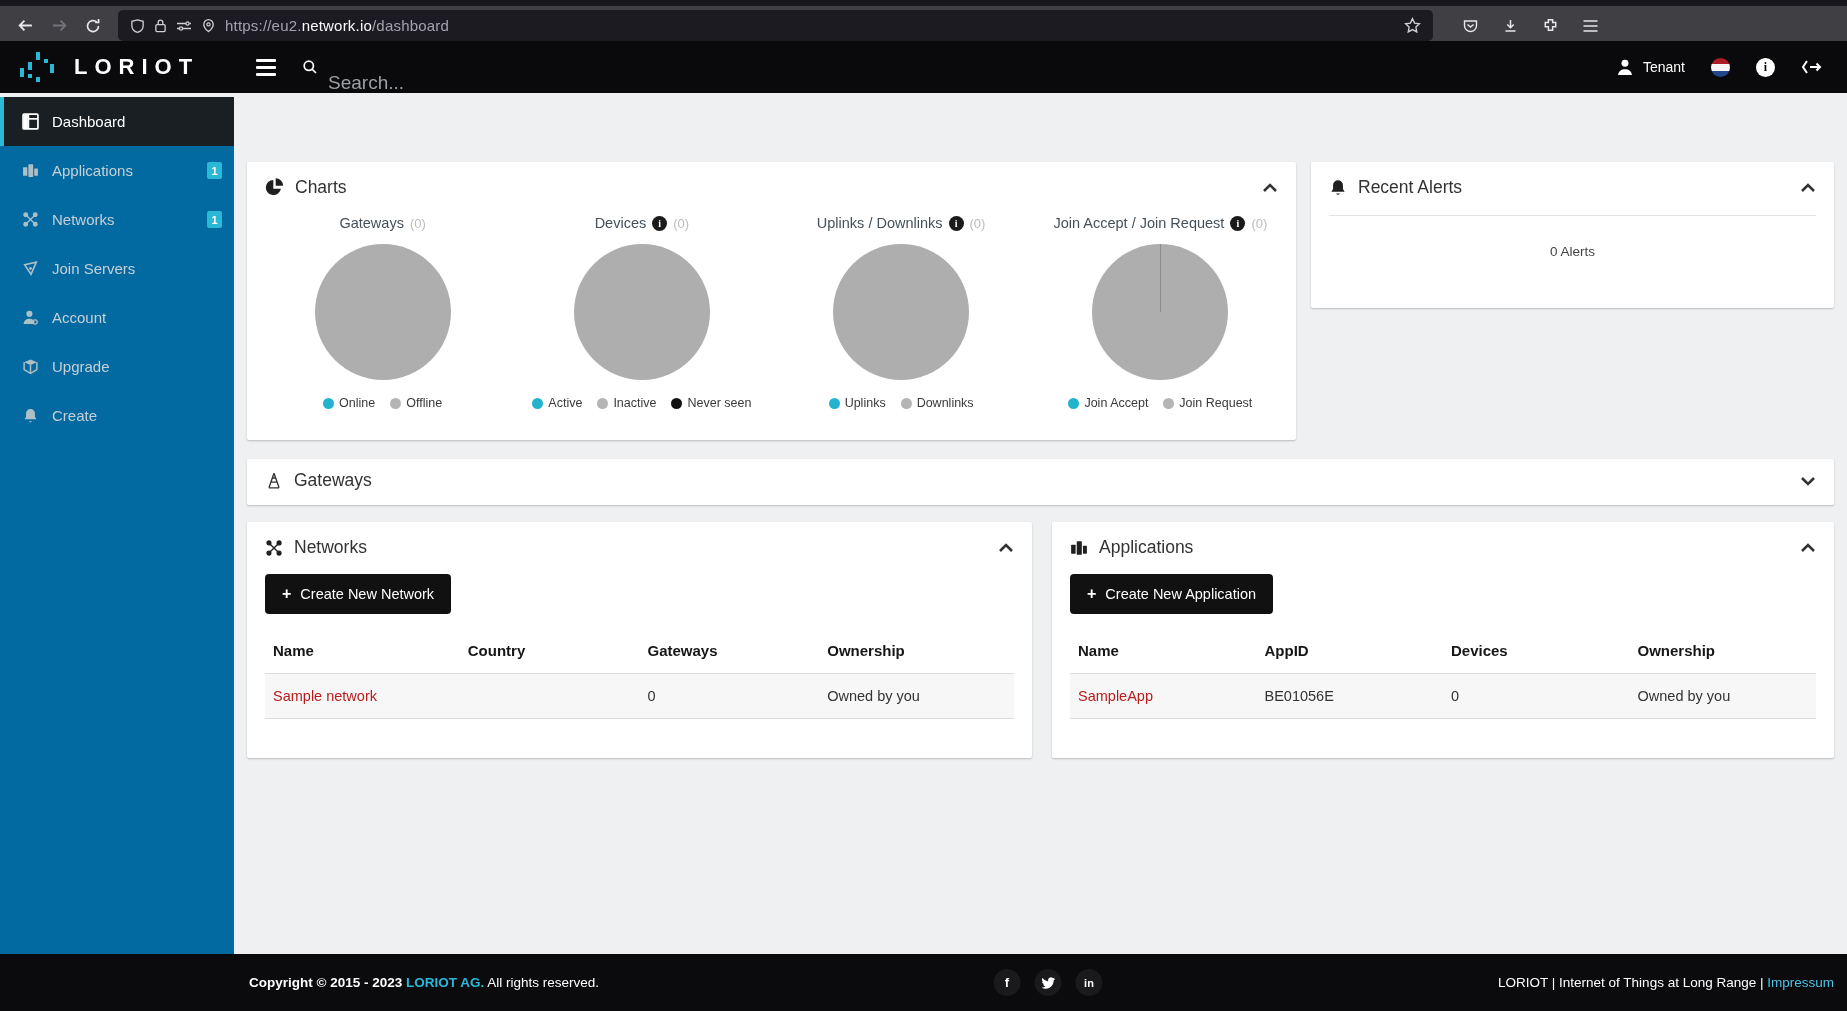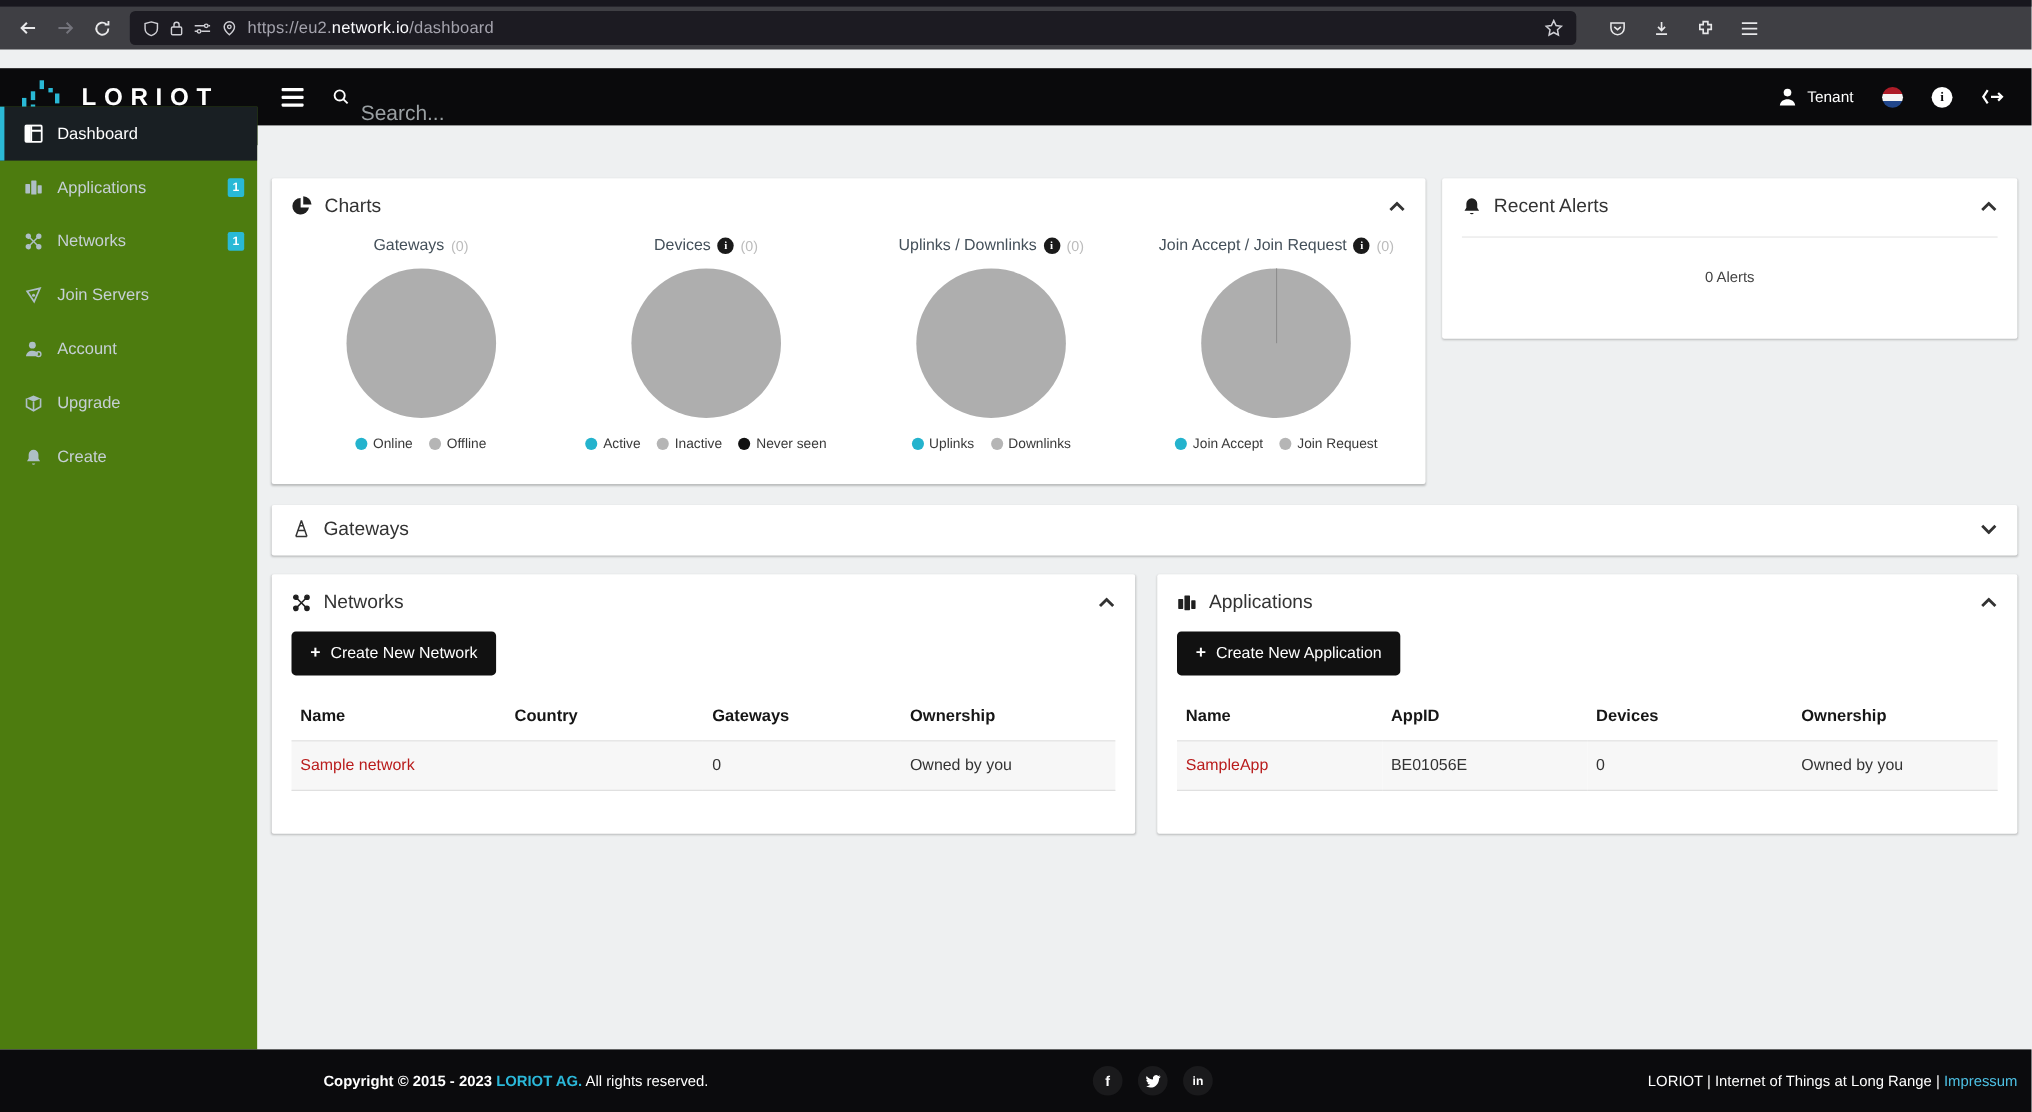--- a/index.html
+++ b/index.html
@@ -12,40 +12,40 @@
     border-top:6px solid #18171e; display:flex; align-items:center; padding:0 10px; gap:4px; }
   .nav-btn { width:30px; height:30px; display:flex; align-items:center; justify-content:center; border-radius:4px; }
   .url-box { height:31px; flex:0 0 1315px; margin-left:6px; background:#1c1b22; border-radius:5px;
     display:flex; align-items:center; padding:0 12px; gap:9px; }
   .url-text { font-size:15px; color:#fbfbfe; letter-spacing:.2px; white-space:nowrap; }
   .url-dim { color:#a4a3ad; }
   .url-star { margin-left:auto; }
   .chrome-right { display:flex; align-items:center; gap:10px; margin-left:18px; }
 
   
-  .app-navbar { position:absolute; top:62px; left:0; right:0; height:52px; background:#0a0a0c;
+  .app-navbar { position:absolute; top:41px; left:0; right:0; height:52px; background:#0a0a0c;
     display:flex; align-items:center; }
   .logo-wrap { display:flex; align-items:center; gap:14px; padding-left:20px; width:234px; }
   .brand { color:#fff; font-size:22px; font-weight:bold; letter-spacing:7px; }
   .nav-burger { margin-left:22px; display:flex; flex-direction:column; gap:4px; cursor:pointer; }
   .nav-burger span { width:20px; height:3px; background:#fff; border-radius:1px; }
   .search-wrap { display:flex; align-items:center; gap:10px; margin-left:26px; }
   .search-input { background:transparent; border:none; outline:none; color:#eee; font-size:19px; width:220px;
     font-family:"Liberation Sans",sans-serif;margin-top:32px; }
   .search-input::placeholder { color:#9aa0a3; }
   .nav-right { margin-left:auto; display:flex; align-items:center; gap:26px; padding-right:24px; }
   .tenant { display:flex; align-items:center; gap:9px; color:#fff; font-size:14px; }
   .flag { width:19px; height:19px; border-radius:50%;
     background:linear-gradient(#ae1c28 0 33%, #f5f5f5 33% 66%, #21468b 66% 100%); }
   .info-circle { width:19px; height:19px; border-radius:50%; background:#fff; color:#0a0a0c;
     font-size:12px; font-weight:bold; display:flex; align-items:center; justify-content:center; }
   .info-circle::after { content:"i"; font-family:"Liberation Serif",serif; }
 
   
-  .sidebar { position:absolute; top:97px; left:0; width:234px; bottom:57px; background:#4d7c0f; }
+  .sidebar { position:absolute; top:97px; left:0; width:234px; bottom:57px; background:#0369a1; }
   .side-item { height:49px; display:flex; align-items:center; gap:13px; padding-left:18px;
     border-left:4px solid transparent; color:#c6d0d5; font-size:15px; position:relative; cursor:pointer; }
   .side-item.active { background:#191f23; border-left-color:#2bb9d6; color:#fff; }
   .side-badge { position:absolute; right:12px; top:16px; min-width:15px; height:17px; padding:0 3px;
     background:#29b9d6; color:#fff; font-size:11px; font-weight:bold; border-radius:2px;
     display:flex; align-items:center; justify-content:center; }
 
   
   .main { position:absolute; top:97px; left:234px; right:0; bottom:57px; background:#eef0f1;margin-top:35px; }
   .panel { position:absolute; background:#fff; border-radius:2px; box-shadow:0 1px 2px rgba(0,0,0,.22); }
@@ -80,21 +80,21 @@
     font-family:"Liberation Sans",sans-serif; }
   .btn-plus { font-size:16px; font-weight:bold; }
   table { border-collapse:collapse; width:calc(100% - 36px); margin:20px 18px 0; font-size:14.5px; }
   th { text-align:left; font-size:15px; color:#161616; padding:8px 8px 14px; border-bottom:1px solid #ddd; }
   td { padding:14px 8px; color:#333; background:#f7f7f7; border-top:1px solid #ddd; border-bottom:1px solid #ddd; }
   a.cell-link { color:#b91c1c; text-decoration:none; cursor:pointer; }
 
   
   .footer { position:absolute; bottom:0; left:0; right:0; height:57px; background:#0b0b0d;
     display:flex; align-items:center; color:#fff; font-size:13.5px; padding:0 13px 0 249px; }
-  .copy b { font-weight:bold;margin-left:45px; }
+  .copy b { font-weight:bold; }
   .copy .brand-link { color:#2bb8d9; font-weight:bold; cursor:pointer; }
   .social { position:absolute; left:1048px; transform:translateX(-50%); display:flex; gap:14px; }
   .soc { width:27px; height:27px; border-radius:50%; background:#1a1a1c; color:#fff;
     display:flex; align-items:center; justify-content:center; font-size:13px; font-weight:bold; cursor:pointer; }
   .footer-right { margin-left:auto; white-space:nowrap; }
   .footer-right .imp { color:#4ec1e4; cursor:pointer; }
 </style>
 </head>
 <body>
 

